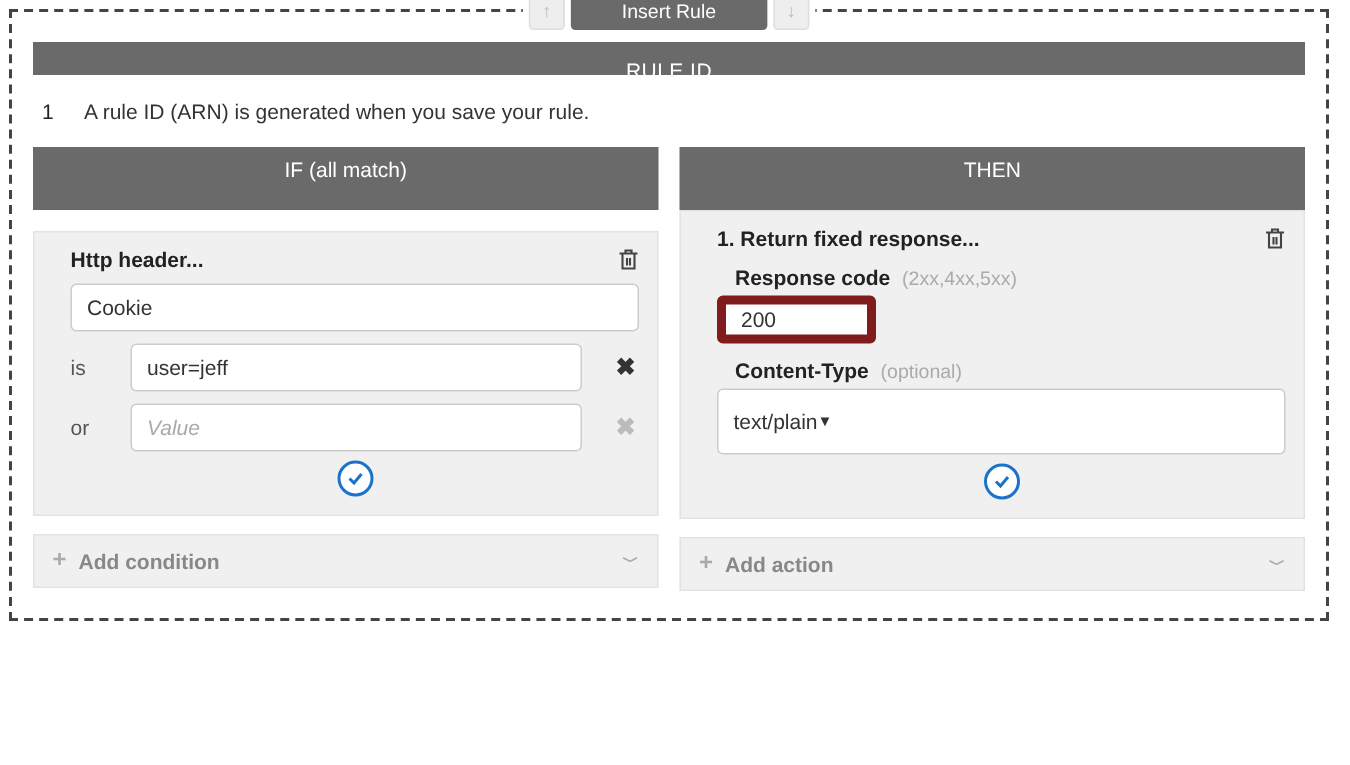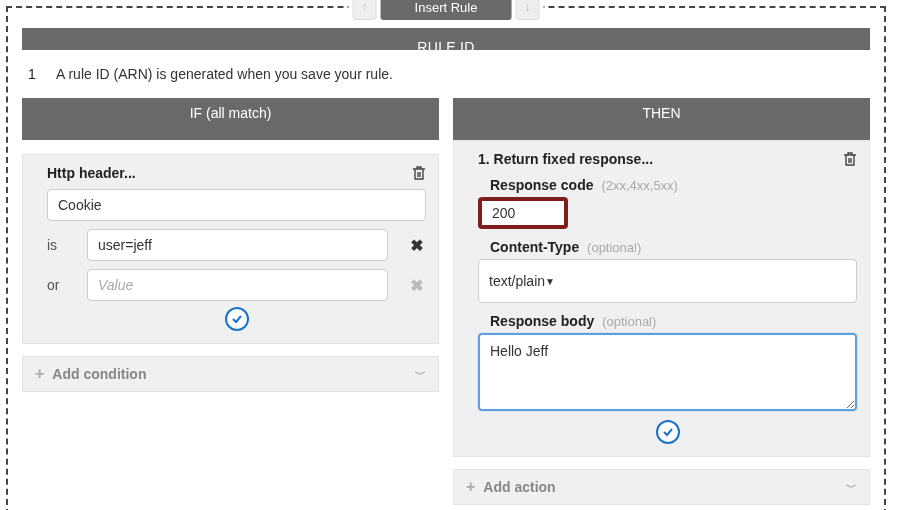--- a/index.html
+++ b/index.html
@@ -187,23 +187,23 @@
     font-size: 14px;
     margin-left: 12px;
   }
   .field-label .hint {
     color: #aaa;
     font-weight: 400;
     font-size: 13px;
     margin-left: 4px;
   }
   .short-input {
-    width: 90px;
+    width: 106px;
     height: 32px;
-    border: 4px solid #7f1d1d;
+    border: 6px solid #7f1d1d;
     border-radius: 4px;
     background: #fff;
     padding: 0 10px;
     font-size: 14px;
     color: #333;
     margin-top: 4px;
   }
   .select {
     width: 100%;
     height: 44px;
@@ -347,27 +347,20 @@
           <div class="field-label">
             <span>Content-Type</span>
             <span class="hint">(optional)</span>
           </div>
           <div class="select">
             <span>text/plain</span>
             <span class="caret">▼</span>
           </div>
         </div>
 
-        <div class="fieldset">
-          <div class="field-label">
-            <span>Response body</span>
-            <span class="hint">(optional)</span>
-          </div>
-          <textarea class="textarea" style="">Hello Jeff</textarea>
-        </div>
 
         <div class="check-circle">
           <svg width="12" height="12" viewBox="0 0 12 12" fill="none" stroke-width="2">
             <path d="M2 6 l3 3 l5 -6"></path>
           </svg>
         </div>
       </div>
 
       <div class="add-bar">
         <span class="left">

